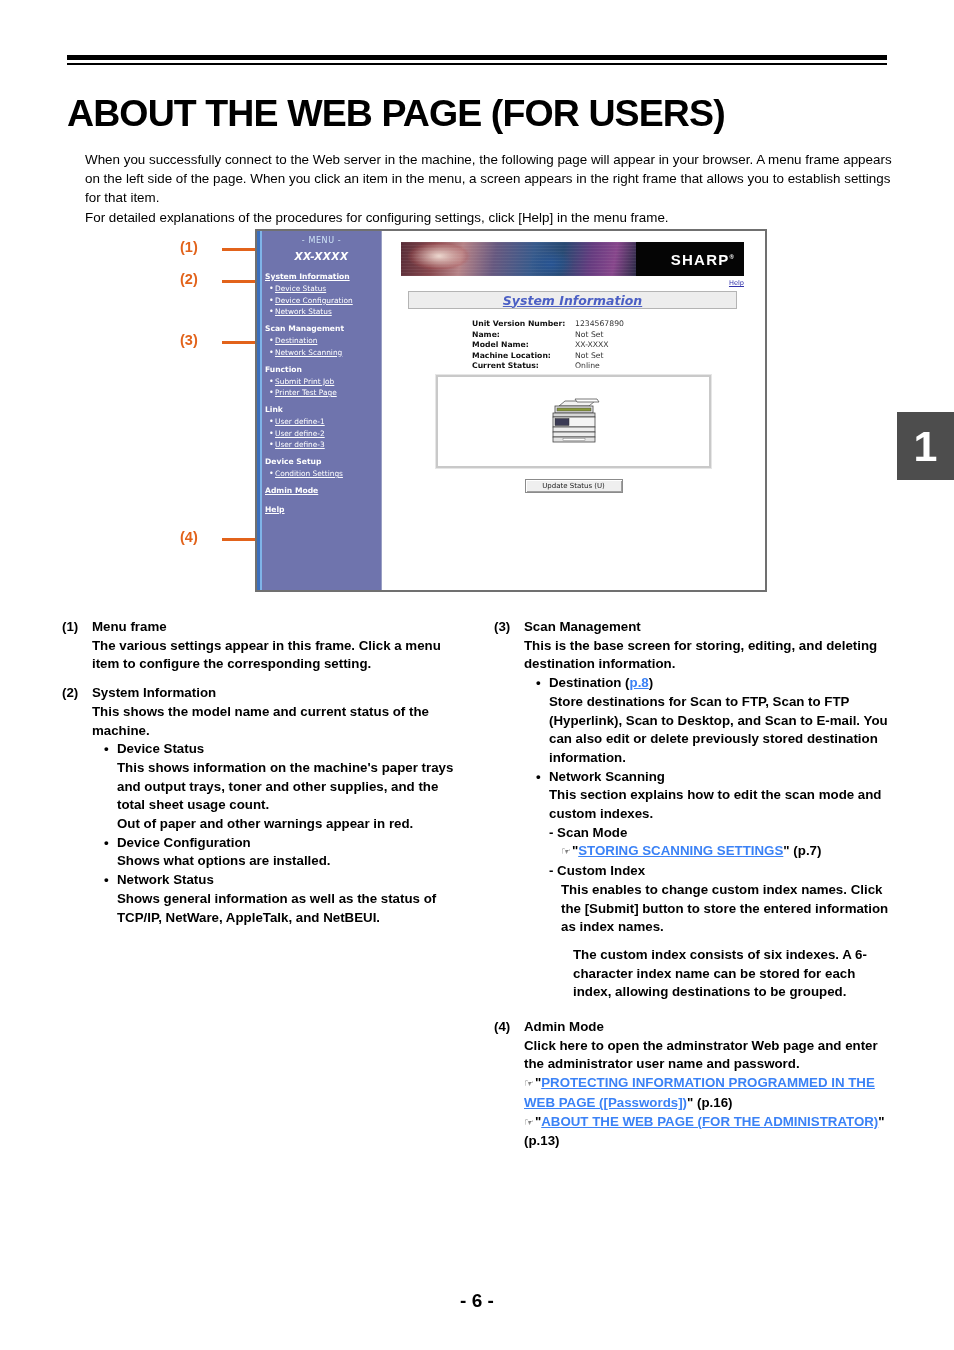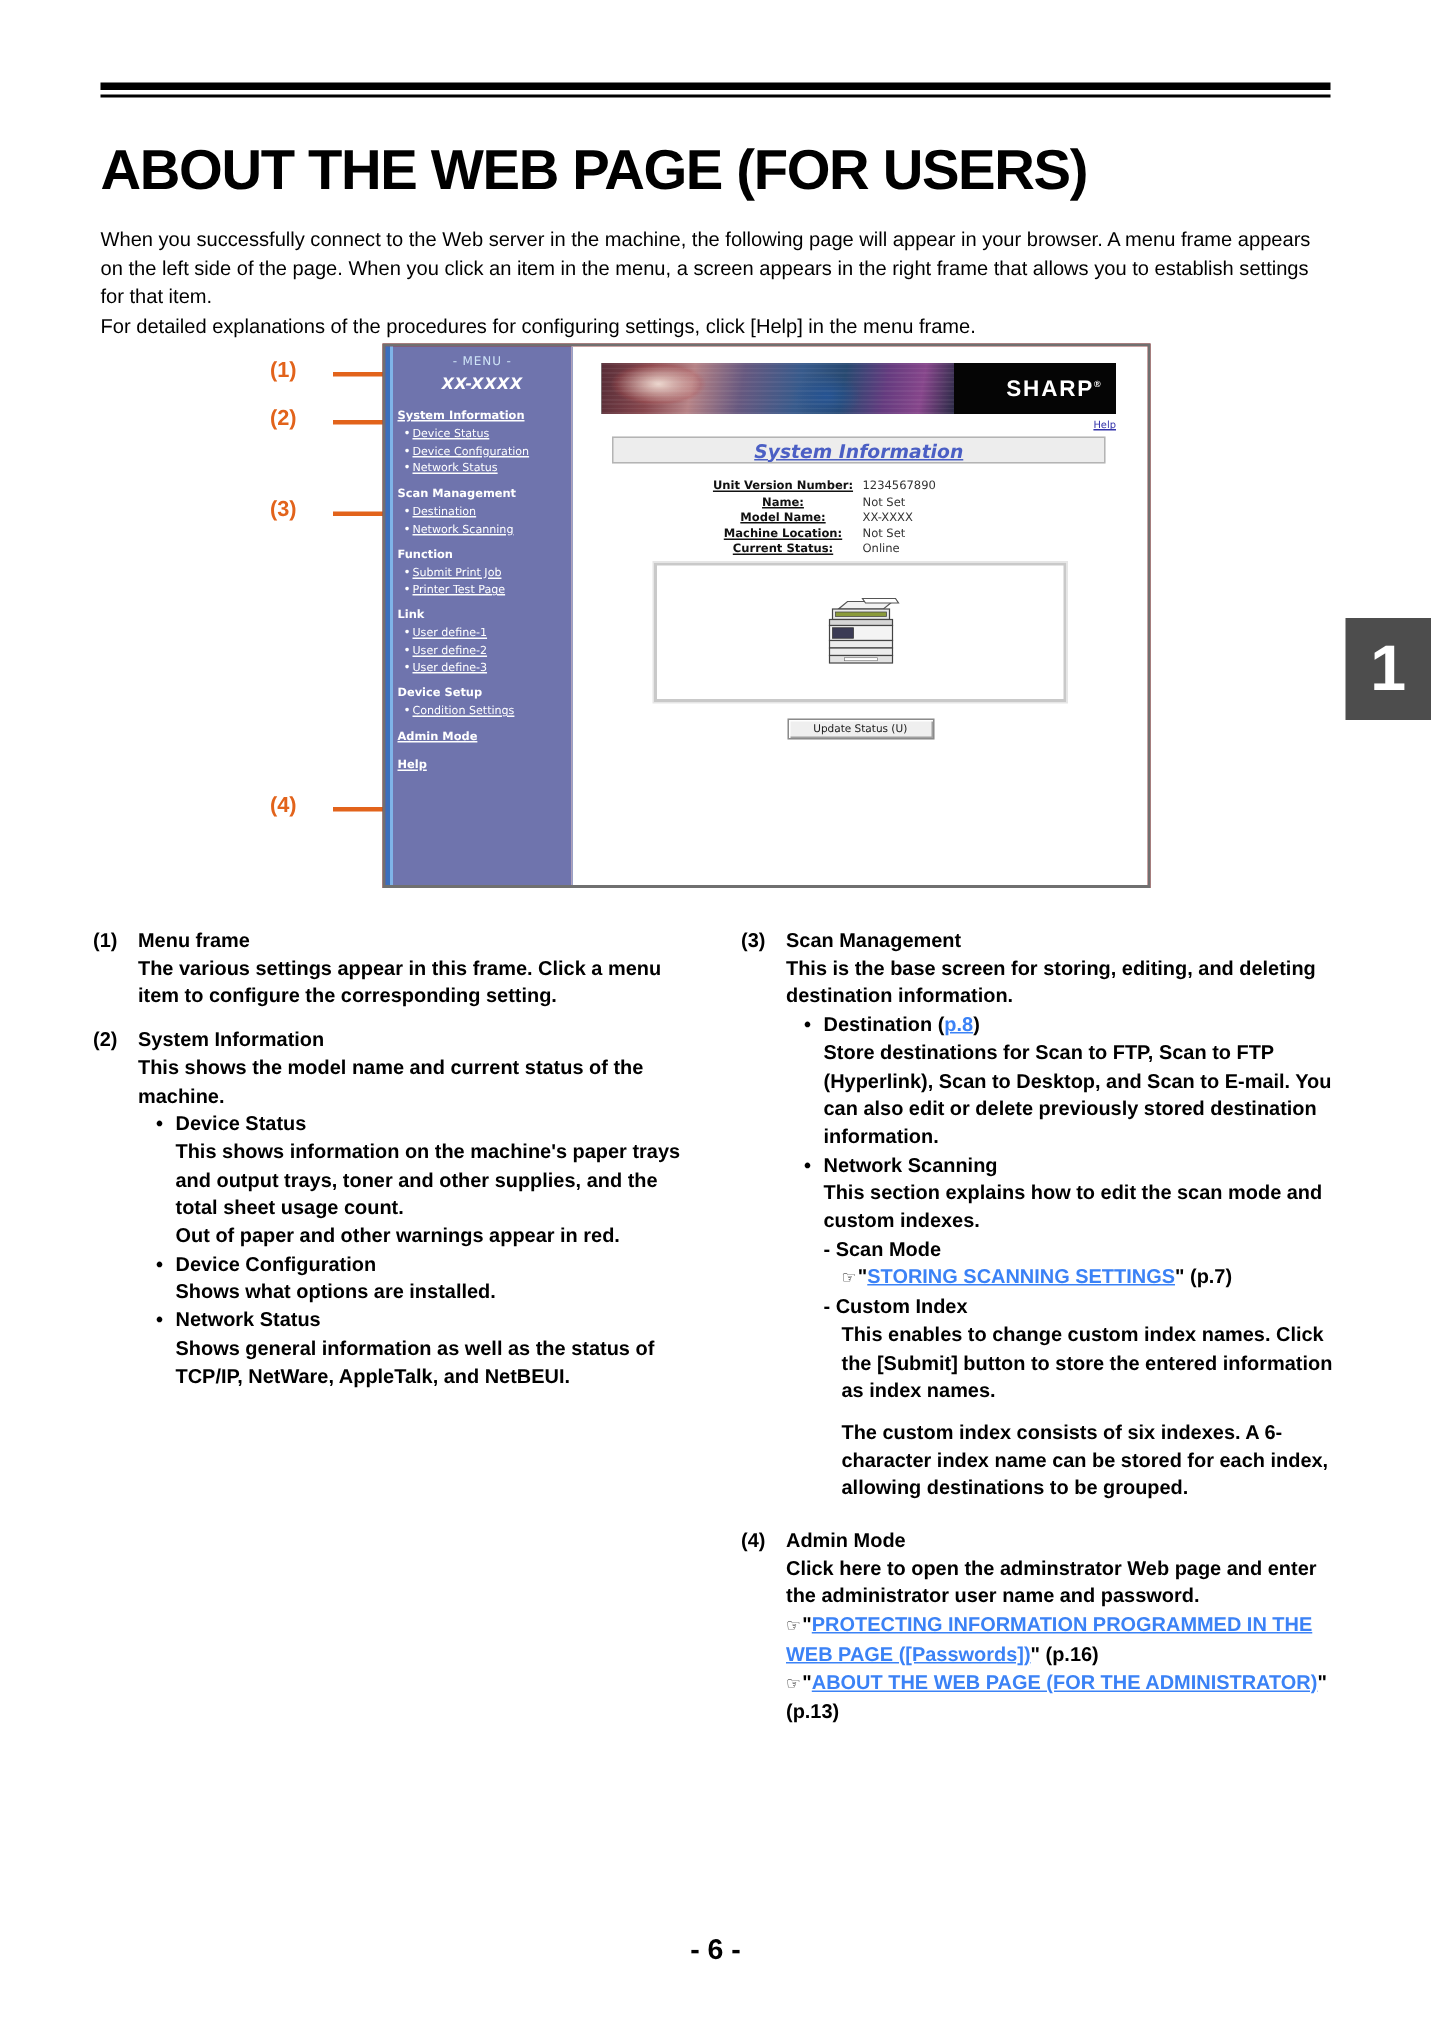--- a/index.html
+++ b/index.html
@@ -36,21 +36,21 @@
     font-size: 37.5px;
     font-weight: bold;
     letter-spacing: -0.9px;
     line-height: 1.08;
     white-space: nowrap;
   }
 
   
   .intro {
     position: absolute;
-    left: 67px; top: 150px;
+    left: 85px; top: 150px;
     width: 818px;
     font-size: 13.4px;
     line-height: 19.2px;
   }
 
   
   .chapter-tab {
     position: absolute;
     left: 897px; top: 412px;
     width: 57px; height: 68px;
@@ -223,25 +223,24 @@
     font-size: 7.7px;
     font-family: "DejaVu Sans", sans-serif;
   }
   .info-row {
     display: flex;
     justify-content: center;
     line-height: 10.5px;
   }
   .info-label {
     width: 100px;
-    text-align: center;
+    text-align: left;
     font-weight: bold;
     color: #111;
     padding-right: 3px;
-    text-decoration: underline;
   }
   .info-value {
     width: 100px;
     text-align: left;
     color: #333;
   }
   .preview-box {
     position: absolute;
     left: 54px; top: 144px;
     width: 275px; height: 93px;
@@ -567,21 +566,21 @@
       <div class="sub-body">This section explains how to edit the scan mode and custom indexes.</div>
 
       <div class="sub-body">
         <div>- Scan Mode</div>
         <div style="margin-left:12px;"><span class="hand">☞</span><span>"</span><a class="xref">STORING SCANNING SETTINGS</a><span>" (p.7)</span></div>
       </div>
 
       <div class="sub-body">
         <div>- Custom Index</div>
         <div style="margin-left:12px;">This enables to change custom index names. Click the [Submit] button to store the entered information as index names.</div>
-        <div style="margin-left:12px; margin-top:9px;">The custom index consists of six indexes. A 6-character index name can be stored for each index, allowing destinations to be grouped.</div>
+        <div style="margin-left:24px; margin-top:9px;">The custom index consists of six indexes. A 6-character index name can be stored for each index, allowing destinations to be grouped.</div>
       </div>
     </div>
   </div>
 
   <div class="item" style="margin-top:16px;">
     <div class="item-head">
       <span class="item-num">(4)</span>
       <span>Admin Mode</span>
     </div>
     <div class="item-body">Click here to open the adminstrator Web page and enter the administrator user name and password.</div>

